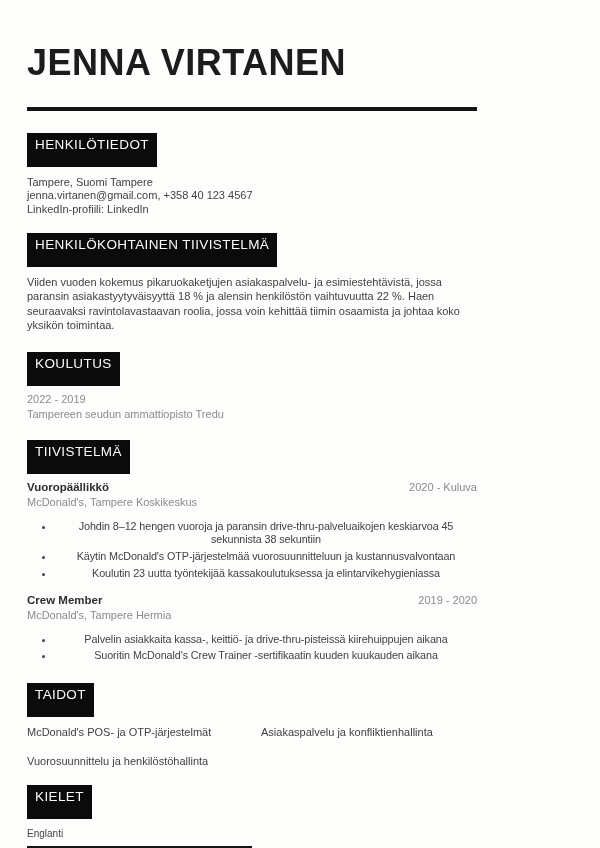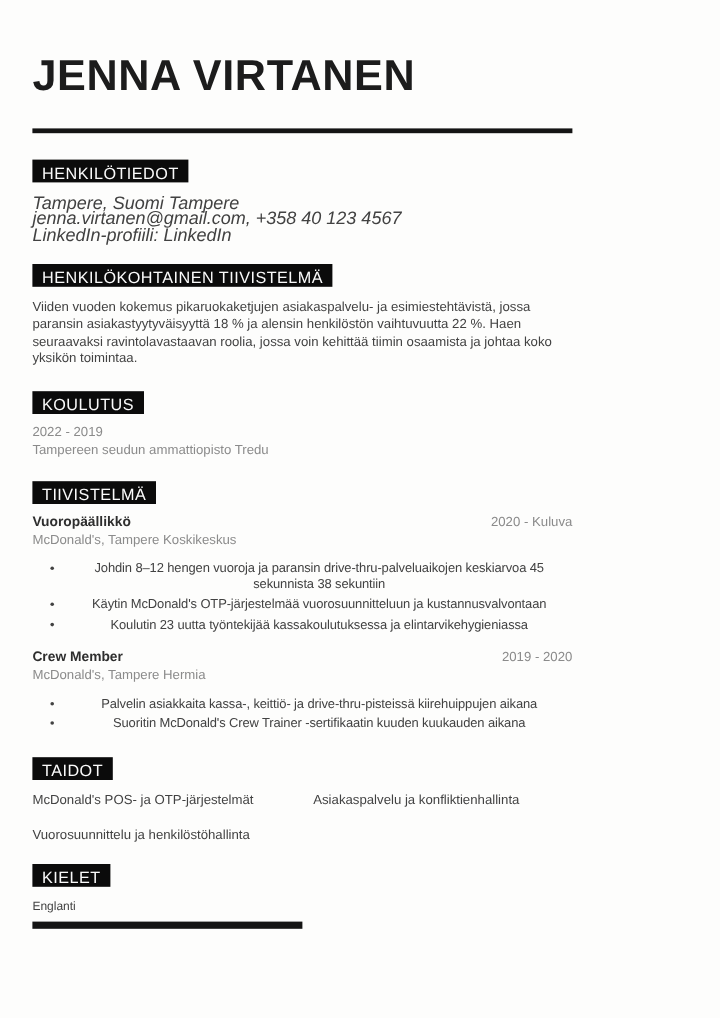--- a/index.html
+++ b/index.html
@@ -25,31 +25,31 @@
     margin-top: 25px;
   }
 
   .section-title {
     display: inline-block;
     background: #0b0b0b;
     color: #fafafa;
     font-size: 13.5px;
     font-weight: 400;
     letter-spacing: 0.4px;
-    padding: 4px 8px 0 8px;
+    padding: 4px 8px 15px 8px;
   }
 
   .sec-personal   { margin-top: 22px; }
   .sec-summary    { margin-top: 16px; }
   .sec-education  { margin-top: 19px; }
   .sec-experience { margin-top: 20px; }
   .sec-skills     { margin-top: 20px; }
   .sec-languages  { margin-top: 18px; }
 
-  .contact { margin-top: 9px; font-size: 15px; line-height: 13.6px; color: #424242; font-style: italic; }
+  .contact { margin-top: 9px; font-size: 11px; line-height: 13.6px; color: #424242; }
 
   .summary-text { margin-top: 8px; font-size: 11px; line-height: 14.6px; color: #424242; }
 
   .entry { margin-top: 7px; }
   .entry-head { display: flex; justify-content: space-between; align-items: baseline; }
   .entry-title { font-size: 11.5px; font-weight: 700; color: #2e2e2e; }
   .entry-date { font-size: 11px; color: #8b8b8b; }
   .entry-sub { font-size: 11px; color: #8b8b8b; margin-top: 3px; }
 
   .job2 { margin-top: 14px; }

